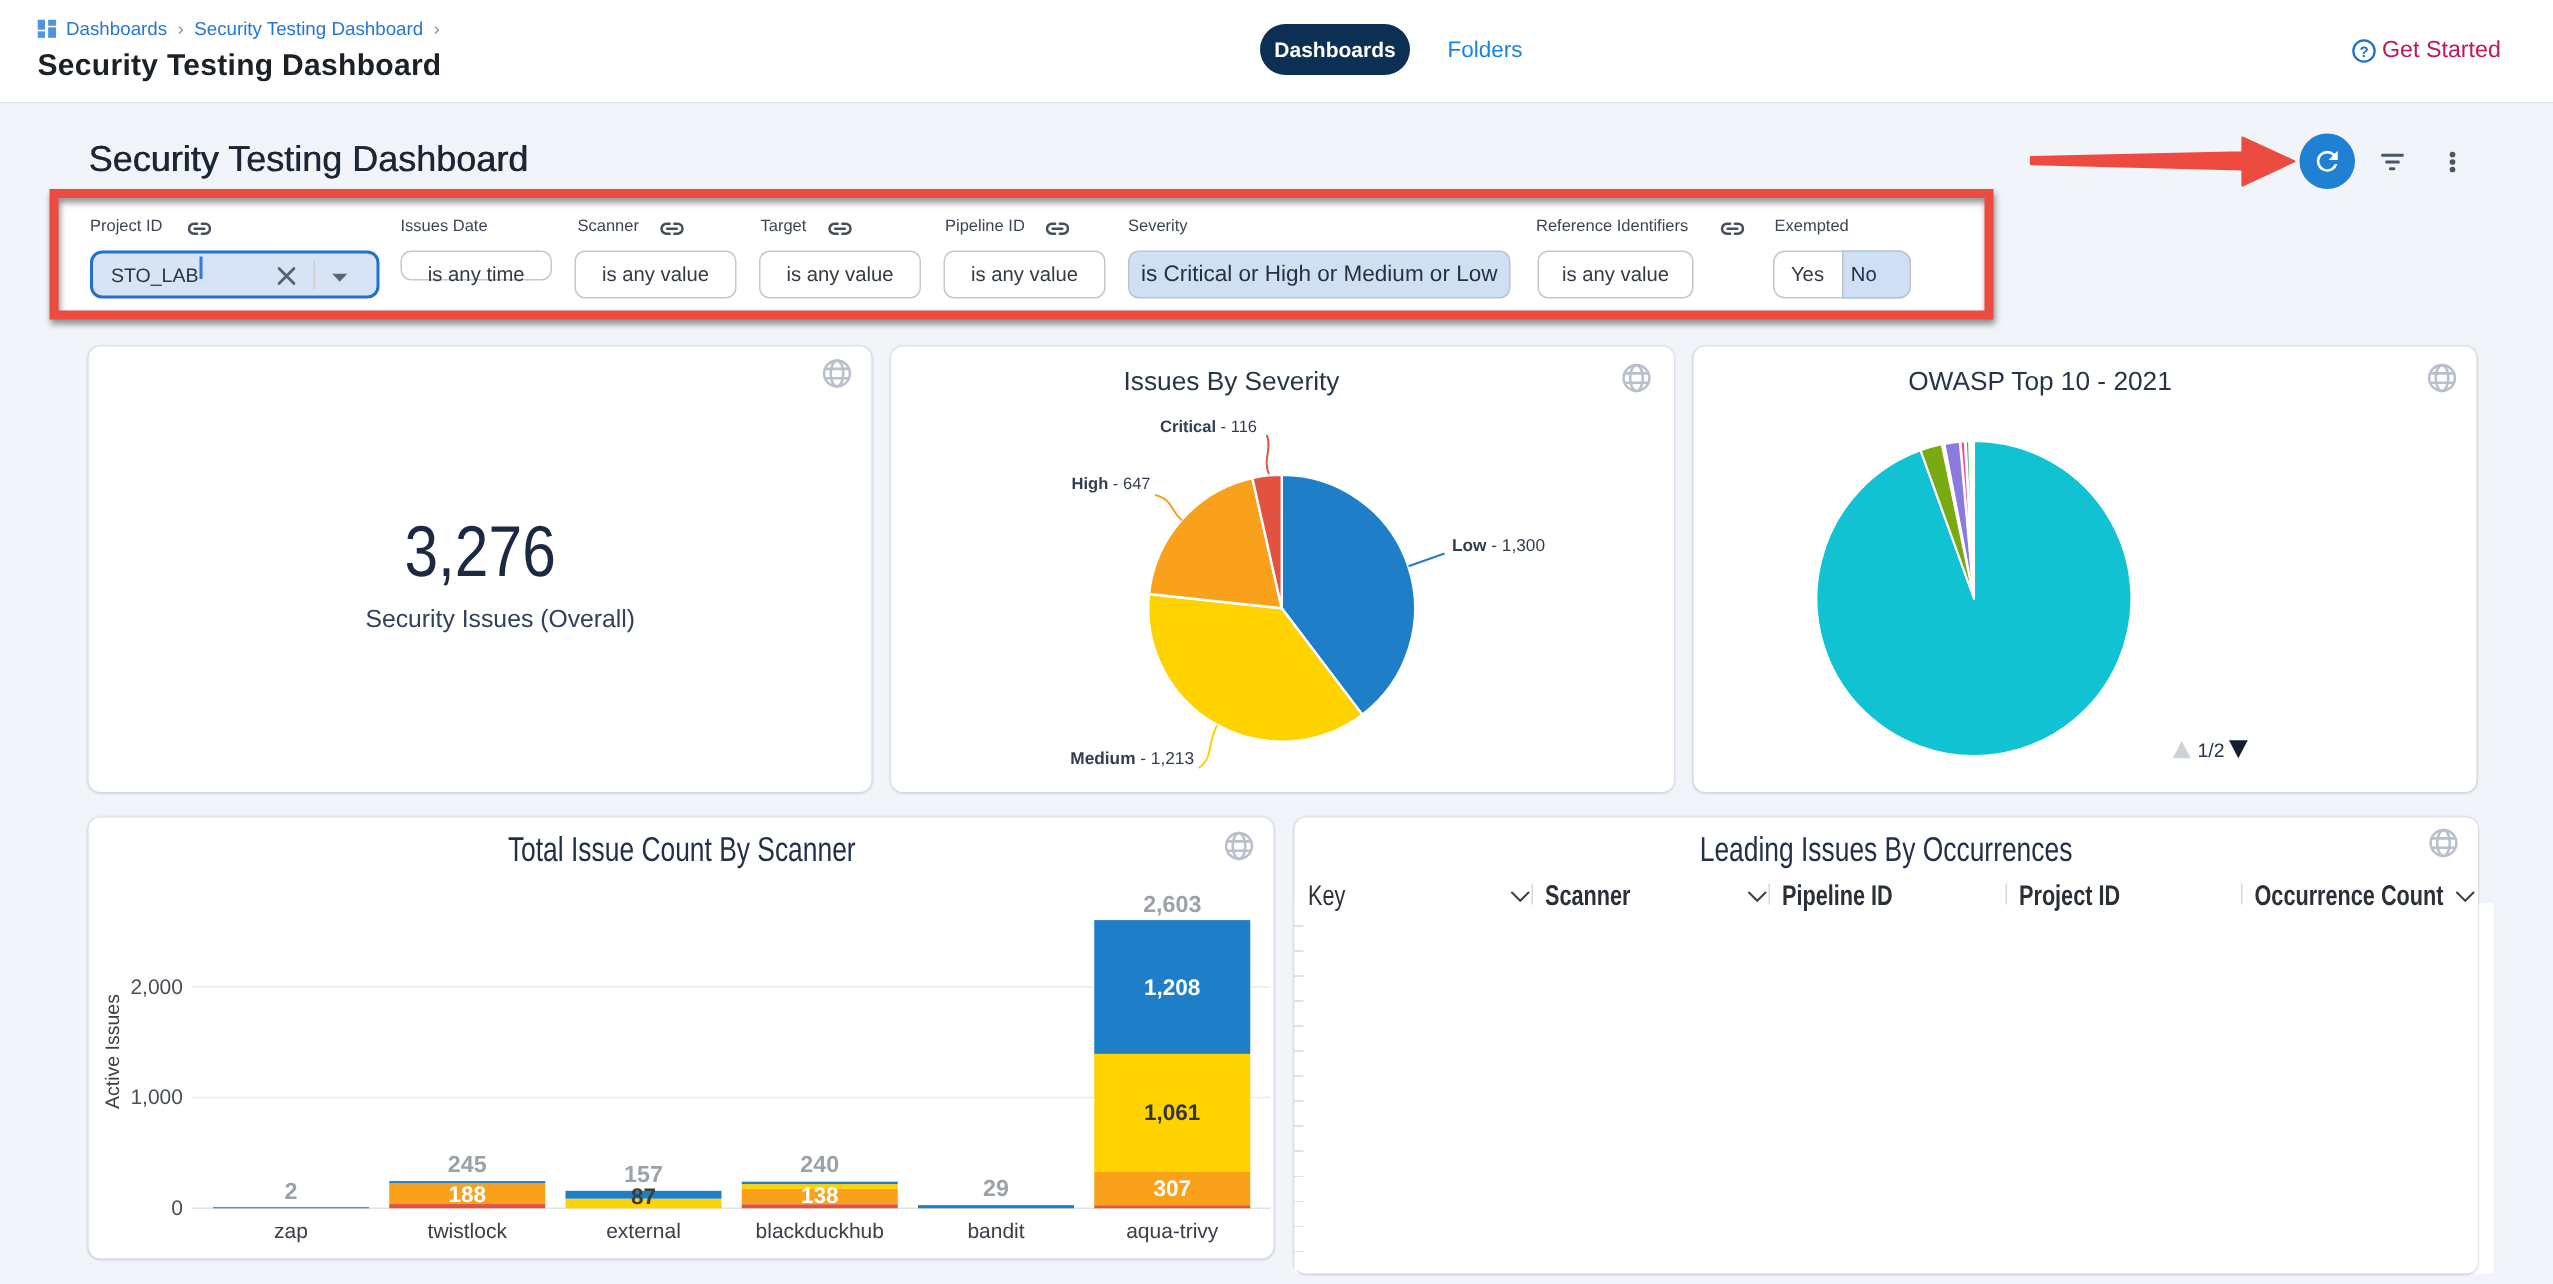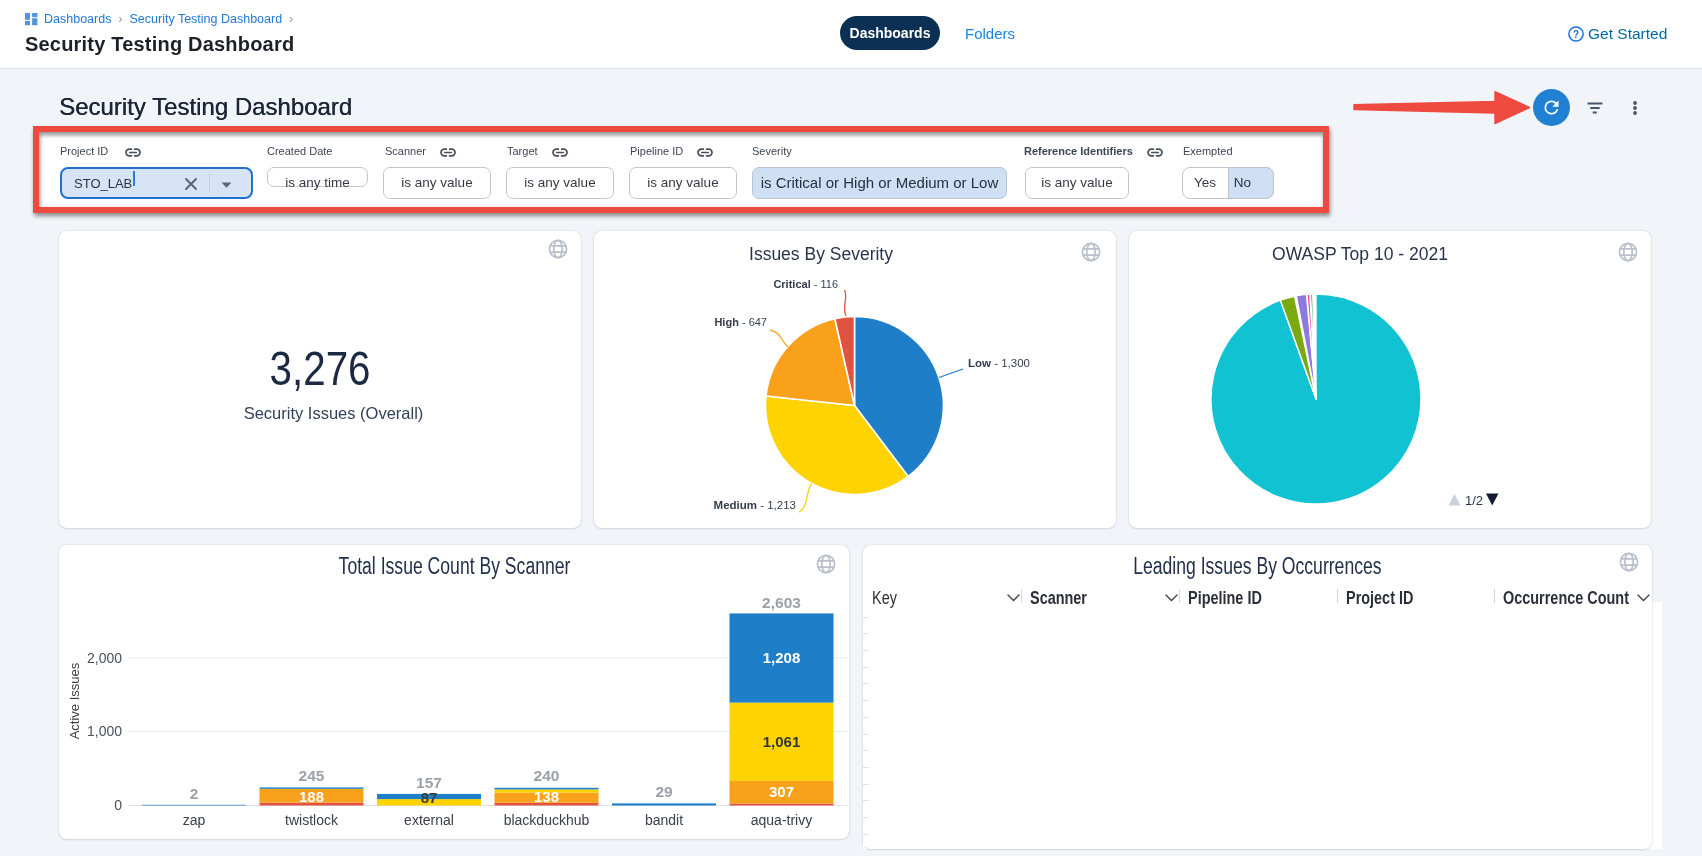--- a/index.html
+++ b/index.html
@@ -22,21 +22,21 @@
 <div class="abs" style="left:44px;top:11.5px;font-size:12.5px;color:#2478d4;">Dashboards&nbsp;&nbsp;<span style="color:#8b93a3">›</span>&nbsp;&nbsp;Security Testing Dashboard&nbsp;&nbsp;<span style="color:#8b93a3">›</span></div>
 <div class="abs" style="left:25px;top:33px;font-size:20px;font-weight:bold;color:#1c2128;letter-spacing:.2px;">Security Testing Dashboard</div>
 
 <div class="abs" style="left:840px;top:16px;width:100px;height:34px;background:#0c3054;border-radius:17px;color:#fff;font-size:14px;font-weight:bold;text-align:center;line-height:34px;">Dashboards</div>
 <div class="abs" style="left:965px;top:25px;font-size:15px;color:#1585e5;">Folders</div>
 
 <svg class="abs" style="left:1568px;top:26px" width="16" height="16" viewBox="0 0 16 16">
   <circle cx="8" cy="8" r="7.1" fill="none" stroke="#1b6fd6" stroke-width="1.5"></circle>
   <text x="8" y="11.8" font-size="10" font-weight="bold" fill="#1b6fd6" text-anchor="middle" font-family="Liberation Sans,sans-serif">?</text>
 </svg>
-<div class="abs" style="left:1588px;top:25px;font-size:15.5px;color:#0369a1;">Get Started</div>
+<div class="abs" style="left:1588px;top:25px;font-size:15.5px;color:#be185d;">Get Started</div>
 
 <div class="abs" style="left:59px;top:93px;font-size:24px;color:#1d2637;text-shadow:0.4px 0 0 #1d2637;">Security Testing Dashboard</div>
 
 <div class="abs" style="left:1533px;top:89px;width:37px;height:37px;border-radius:50%;background:#2080d4;"></div>
 <svg class="abs" style="left:1541px;top:97px" width="21" height="21" viewBox="0 0 24 24">
   <path fill="#fff" d="M17.65 6.35A7.95 7.95 0 0 0 12 4a8 8 0 1 0 7.73 10h-2.08A6 6 0 1 1 12 6c1.66 0 3.14.69 4.22 1.78L13 11h7V4l-2.35 2.35z"></path>
 </svg>
 
 <svg class="abs" style="left:1587px;top:102px" width="16" height="12" viewBox="0 0 16 12">
   <rect x="0.5" y="0.5" width="15" height="2" rx="0.6" fill="#4a5568"></rect>
@@ -58,21 +58,21 @@
 <div class="abs" style="left:33px;top:126px;width:1284px;height:75px;border:6px solid #ee4b40;filter:drop-shadow(1px 3px 2px rgba(50,50,50,.55));"></div>
 
 <div class="abs" style="left:60px;top:145px;font-size:11px;font-weight:400;color:#3d4654;">Project ID</div>
 <svg class="abs" style="left:125px;top:148px" width="16" height="9" viewBox="0 0 16 9">
   <g fill="none" stroke="#46505c" stroke-width="1.7" stroke-linecap="round">
     <path d="M6.4 1.2 H4.3 a3.3 3.3 0 0 0 0 6.6 h2.1"></path>
     <path d="M9.6 1.2 h2.1 a3.3 3.3 0 0 1 0 6.6 H9.6"></path>
     <path d="M4.8 4.5 h6.4"></path>
   </g>
 </svg>
-<div class="abs" style="left:267px;top:145px;font-size:11px;font-weight:400;color:#3d4654;">Created Date</div>
+<div class="abs" style="left:267px;top:145px;font-size:11px;font-weight:400;color:#3d4654;">Issues Date</div>
 <div class="abs" style="left:385px;top:145px;font-size:11px;font-weight:400;color:#3d4654;">Scanner</div>
 <svg class="abs" style="left:440px;top:148px" width="16" height="9" viewBox="0 0 16 9">
   <g fill="none" stroke="#46505c" stroke-width="1.7" stroke-linecap="round">
     <path d="M6.4 1.2 H4.3 a3.3 3.3 0 0 0 0 6.6 h2.1"></path>
     <path d="M9.6 1.2 h2.1 a3.3 3.3 0 0 1 0 6.6 H9.6"></path>
     <path d="M4.8 4.5 h6.4"></path>
   </g>
 </svg>
 <div class="abs" style="left:507px;top:145px;font-size:11px;font-weight:400;color:#3d4654;">Target</div>
 <svg class="abs" style="left:552px;top:148px" width="16" height="9" viewBox="0 0 16 9">
@@ -84,21 +84,21 @@
 </svg>
 <div class="abs" style="left:630px;top:145px;font-size:11px;font-weight:400;color:#3d4654;">Pipeline ID</div>
 <svg class="abs" style="left:697px;top:148px" width="16" height="9" viewBox="0 0 16 9">
   <g fill="none" stroke="#46505c" stroke-width="1.7" stroke-linecap="round">
     <path d="M6.4 1.2 H4.3 a3.3 3.3 0 0 0 0 6.6 h2.1"></path>
     <path d="M9.6 1.2 h2.1 a3.3 3.3 0 0 1 0 6.6 H9.6"></path>
     <path d="M4.8 4.5 h6.4"></path>
   </g>
 </svg>
 <div class="abs" style="left:752px;top:145px;font-size:11px;font-weight:400;color:#3d4654;">Severity</div>
-<div class="abs" style="left:1024px;top:145px;font-size:11px;font-weight:700;color:#3d4654;">Reference Identifiers</div>
+<div class="abs" style="left:1024px;top:145px;font-size:11px;font-weight:400;color:#3d4654;">Reference Identifiers</div>
 <svg class="abs" style="left:1147px;top:148px" width="16" height="9" viewBox="0 0 16 9">
   <g fill="none" stroke="#46505c" stroke-width="1.7" stroke-linecap="round">
     <path d="M6.4 1.2 H4.3 a3.3 3.3 0 0 0 0 6.6 h2.1"></path>
     <path d="M9.6 1.2 h2.1 a3.3 3.3 0 0 1 0 6.6 H9.6"></path>
     <path d="M4.8 4.5 h6.4"></path>
   </g>
 </svg>
 <div class="abs" style="left:1183px;top:145px;font-size:11px;font-weight:400;color:#3d4654;">Exempted</div>
 
 <div class="abs" style="left:60px;top:167px;width:193px;height:32px;box-sizing:border-box;background:#d6e4f6;border:2px solid #2270cc;border-radius:8px;"></div>

